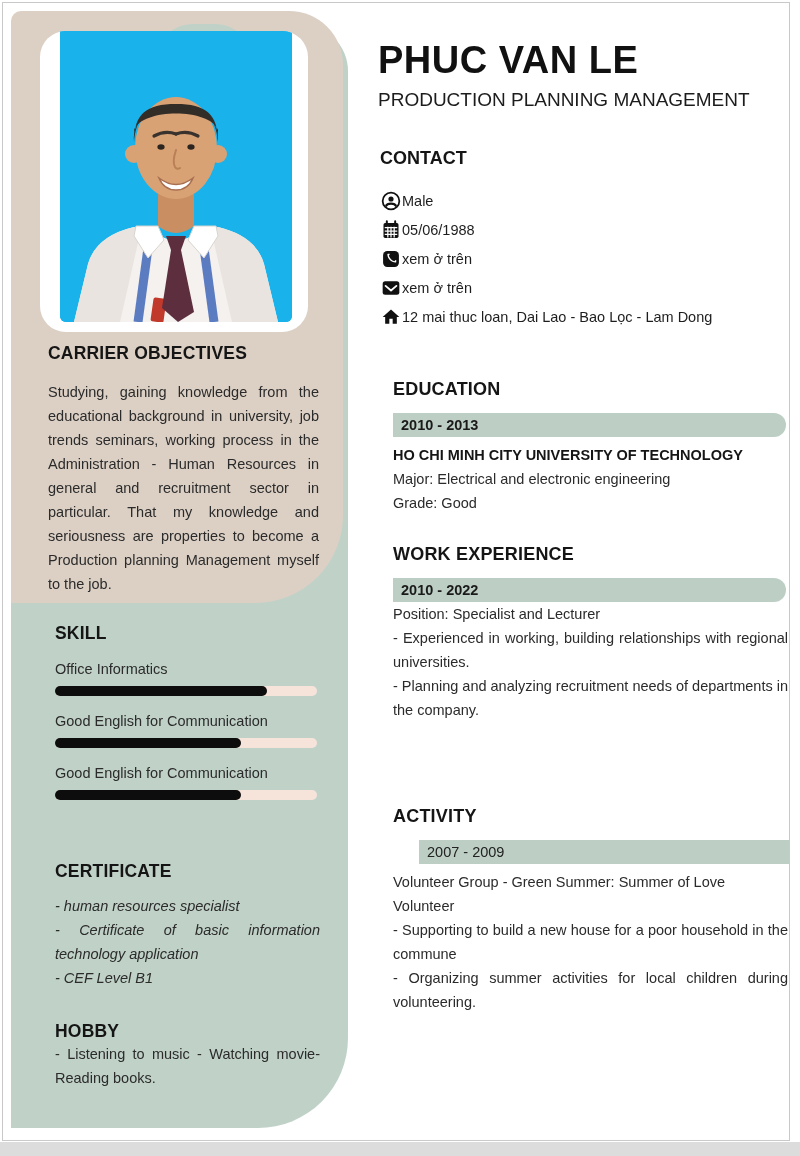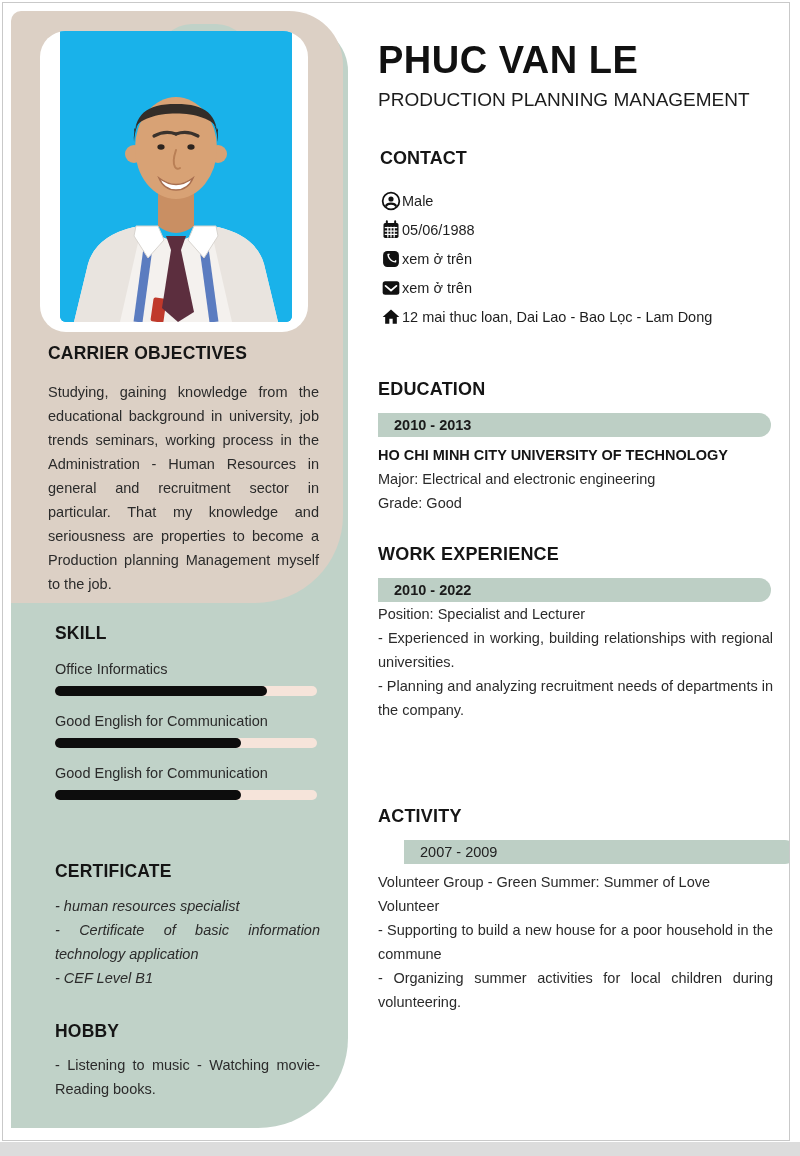--- a/index.html
+++ b/index.html
@@ -25,40 +25,40 @@
   .bar-cert  { top:857px; height:128px; }
   .bar-hobby { top:1017px; height:82px; }
   .left-section h2 { font-size:17.5px; color:#151515; letter-spacing:.2px; }
   .skill-block { left:52px; top:620px; width:262px; }
   .skill-label { font-size:14.5px; color:#2b2b2b; margin-top:17px; }
   .skill-track { margin-top:9px; width:262px; height:10px; background:#f6e4da; border-radius:6px; }
   .skill-fill { height:10px; background:#0d0d0d; border-radius:6px; }
   .cert-block { left:52px; top:858px; width:265px; }
   .cert-block .lines { margin-top:12px; font-size:14.5px; line-height:24px; color:#2b2b2b; text-align:justify;font-style:italic; }
   .hobby-block { left:52px; top:1018px; width:265px; }
-  .hobby-block p { margin-top:11px; font-size:14.5px; line-height:24px; color:#2b2b2b; text-align:justify; }
+  .hobby-block p { font-size:14.5px; line-height:24px; color:#2b2b2b; text-align:justify; }
 
   
   .right-col { position:absolute; left:375px; top:0; width:395px; z-index:4; }
   .name { position:absolute; top:36px; left:0; font-size:38px; font-weight:700; color:#111; letter-spacing:.5px; }
   .subtitle { position:absolute; top:86px; left:0; font-size:19px; color:#1c1c1c; }
 
   .contact { position:absolute; top:145px; left:2px; width:393px; }
   .contact h2 { font-size:18px; color:#151515; margin-bottom:17px; }
   .contact-row { display:flex; align-items:center; height:29px; }
   .contact-row .cicon { width:22px; height:22px; flex:0 0 22px; display:flex; align-items:center; justify-content:center; }
   .contact-row .cicon svg { width:20px; height:20px; }
   .contact-row .ctext { font-size:14.5px; color:#1e1e1e; }
 
-  .rsection { position:absolute; left:0; width:395px; }
+  .rsection { position:absolute; left:15px; width:395px; }
   .rsection h2 { font-size:18px; color:#151515; letter-spacing:.2px; }
   .sec-edu { top:376px; }
   .sec-work { top:541px; }
   .sec-act { top:803px; }
-  .period-pill { margin-top:13px; width:393px; height:24px; background:#bdcfc5; border-radius:0 12px 12px 0; display:flex; align-items:center; padding-left:16px; font-size:14.5px; font-weight:700; color:#1a1a1a; }
+  .period-pill { margin-top:13px; width:393px; height:24px; background:#bdcfc5; border-radius:0 12px 12px 0; display:flex; align-items:center; padding-left:8px; font-size:14.5px; font-weight:700; color:#1a1a1a; }
   .period-pill.regular { font-weight:400; color:#222;margin-left:26px; }
   .rbold { font-size:14.5px; font-weight:700; color:#151515; line-height:24px; margin-top:6px; }
   .rtext { font-size:14.5px; color:#2b2b2b; line-height:24px; }
   .rjust { text-align:justify; }
 
   .watermark { position:absolute; left:0; top:1115px; width:780px; text-align:right; font-family:"DejaVu Sans Mono", monospace; font-size:15px; letter-spacing:1px; color:#b8b8b8; z-index:5; }
 </style>
 </head>
 <body>
 

